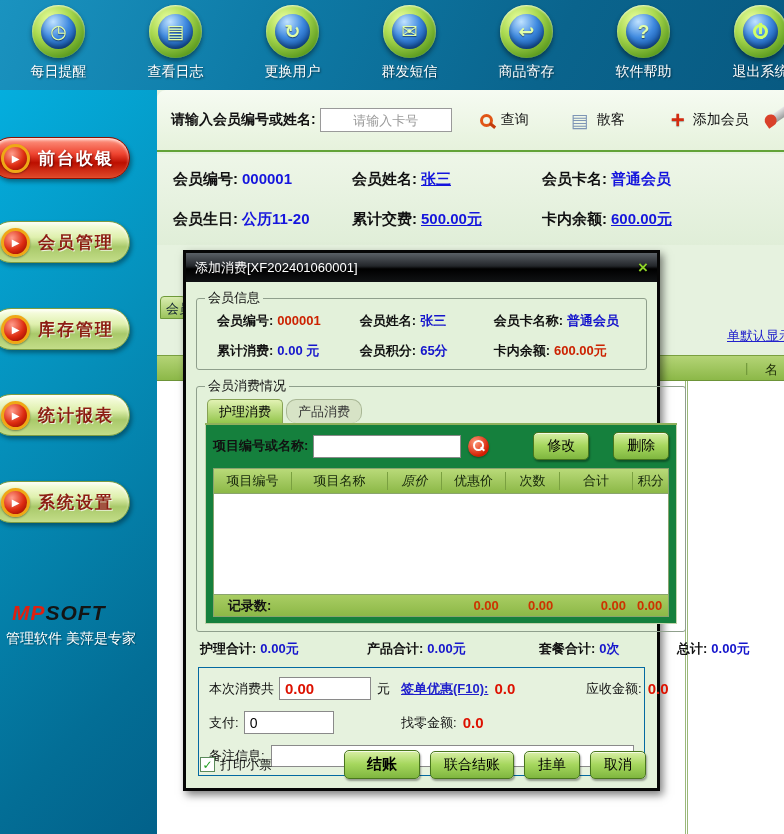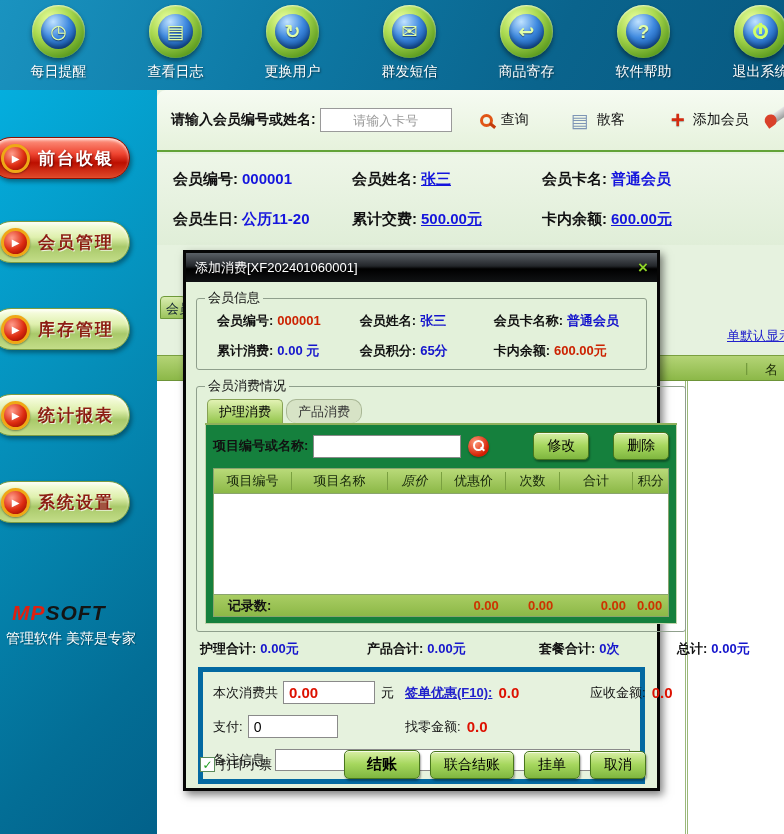--- a/index.html
+++ b/index.html
@@ -161,21 +161,21 @@
     border-top:1px solid #8aa46e; }
   .t-foot .rec-lbl { font-weight:bold; padding-left:14px; }
   .t-foot .t-cell { text-align:right; padding-right:6px; color:#cc3300; font-weight:bold; }
   .c1{width:17%;} .c2{width:21%;} .c3{width:12%;font-style:italic;} .c4{width:14%;}
   .c5{width:12%;} .c6{width:16%;} .c7{width:8%; flex:1;}
   .cfoot{width:50%;}
 
   .totals { display:grid; grid-template-columns:167px 172px 138px auto;
     padding:8px 4px 2px 14px; font-size:13px; white-space:nowrap; }
 
-  .pay-box { margin:7px 12px 0; border:5px solid #0369a1; padding:9px 10px 8px;
+  .pay-box { margin:7px 12px 0; border:1px solid #0369a1; padding:9px 10px 8px;
     background:rgba(255,255,255,.12); }
   .pay-row { display:grid; grid-template-columns:192px 185px auto;
     align-items:center; margin-bottom:11px; }
   .pay-row:last-child,.note-row { margin-bottom:0; }
   .pay-cell { display:flex; align-items:center; white-space:nowrap; }
   .amount-input { width:92px; height:23px; border:1px solid #8a8a8a; margin:0 6px 0 5px;
     color:#dd1100; font-weight:bold; font-size:15px; padding-left:5px;
     font-family:inherit; background:#fff; }
   .pay-input { width:90px; height:23px; border:1px solid #8a8a8a; margin-left:5px;
     font-size:14px; padding-left:5px; background:#fff; font-family:inherit; }

